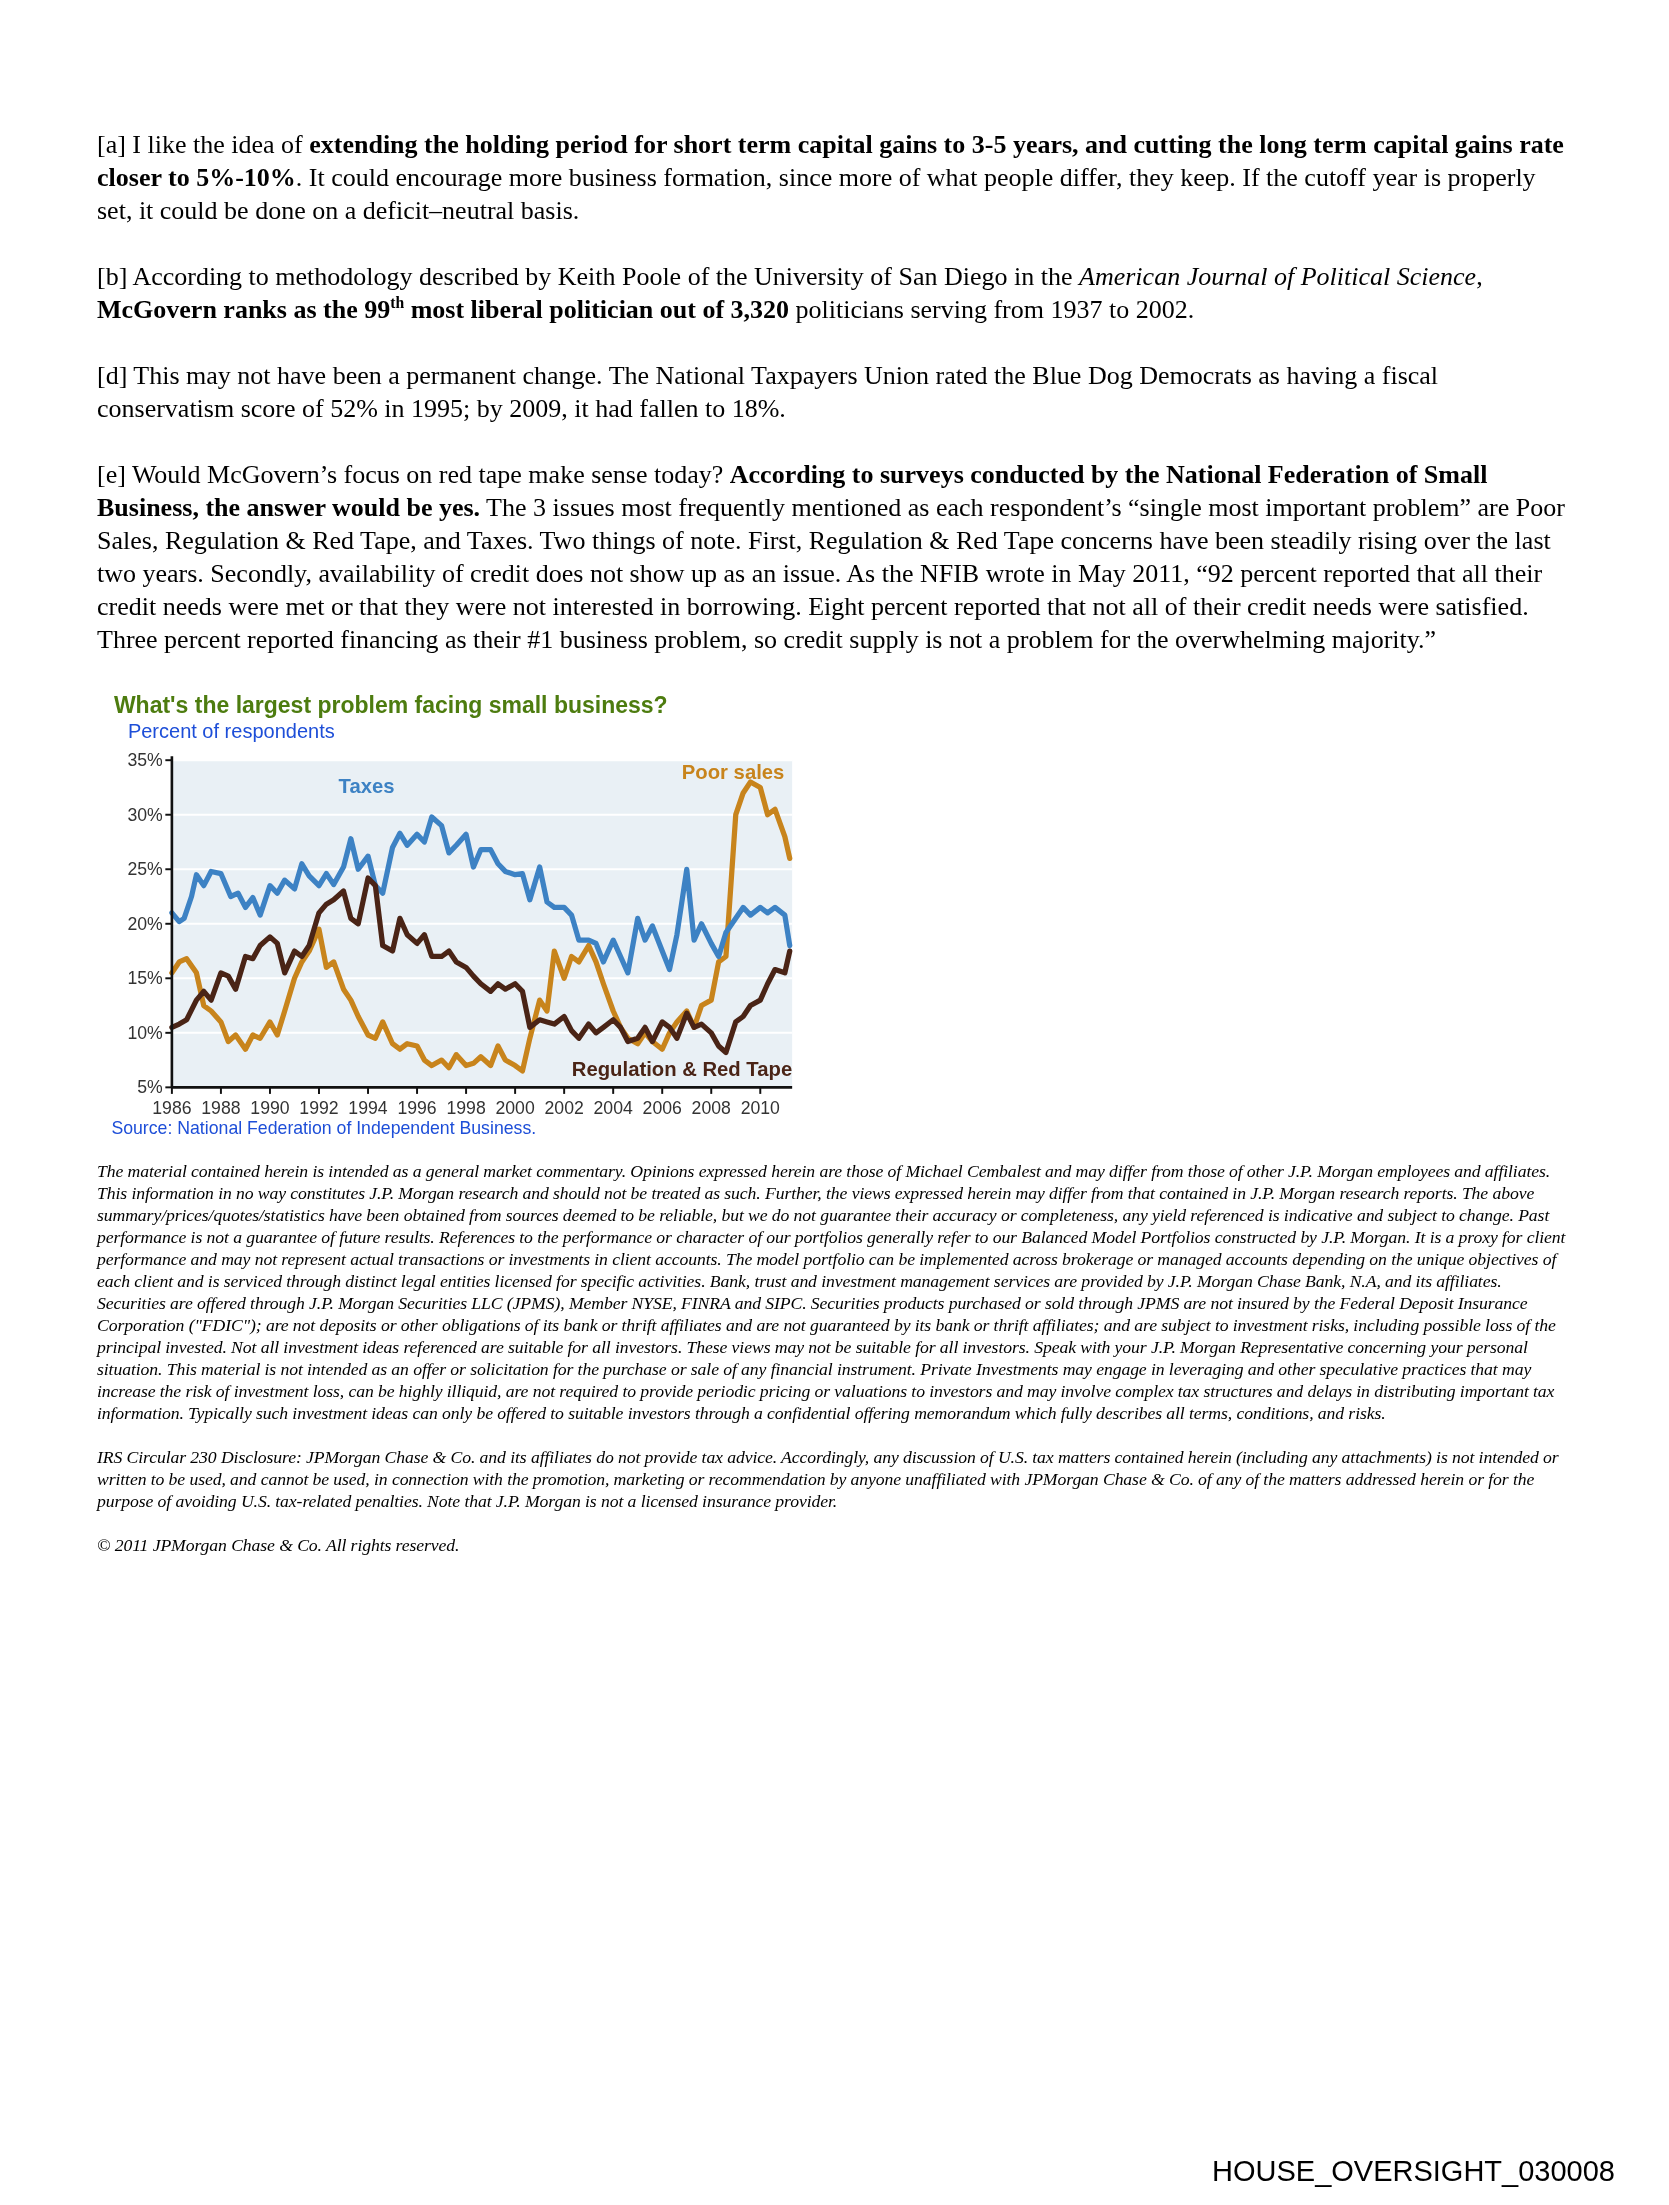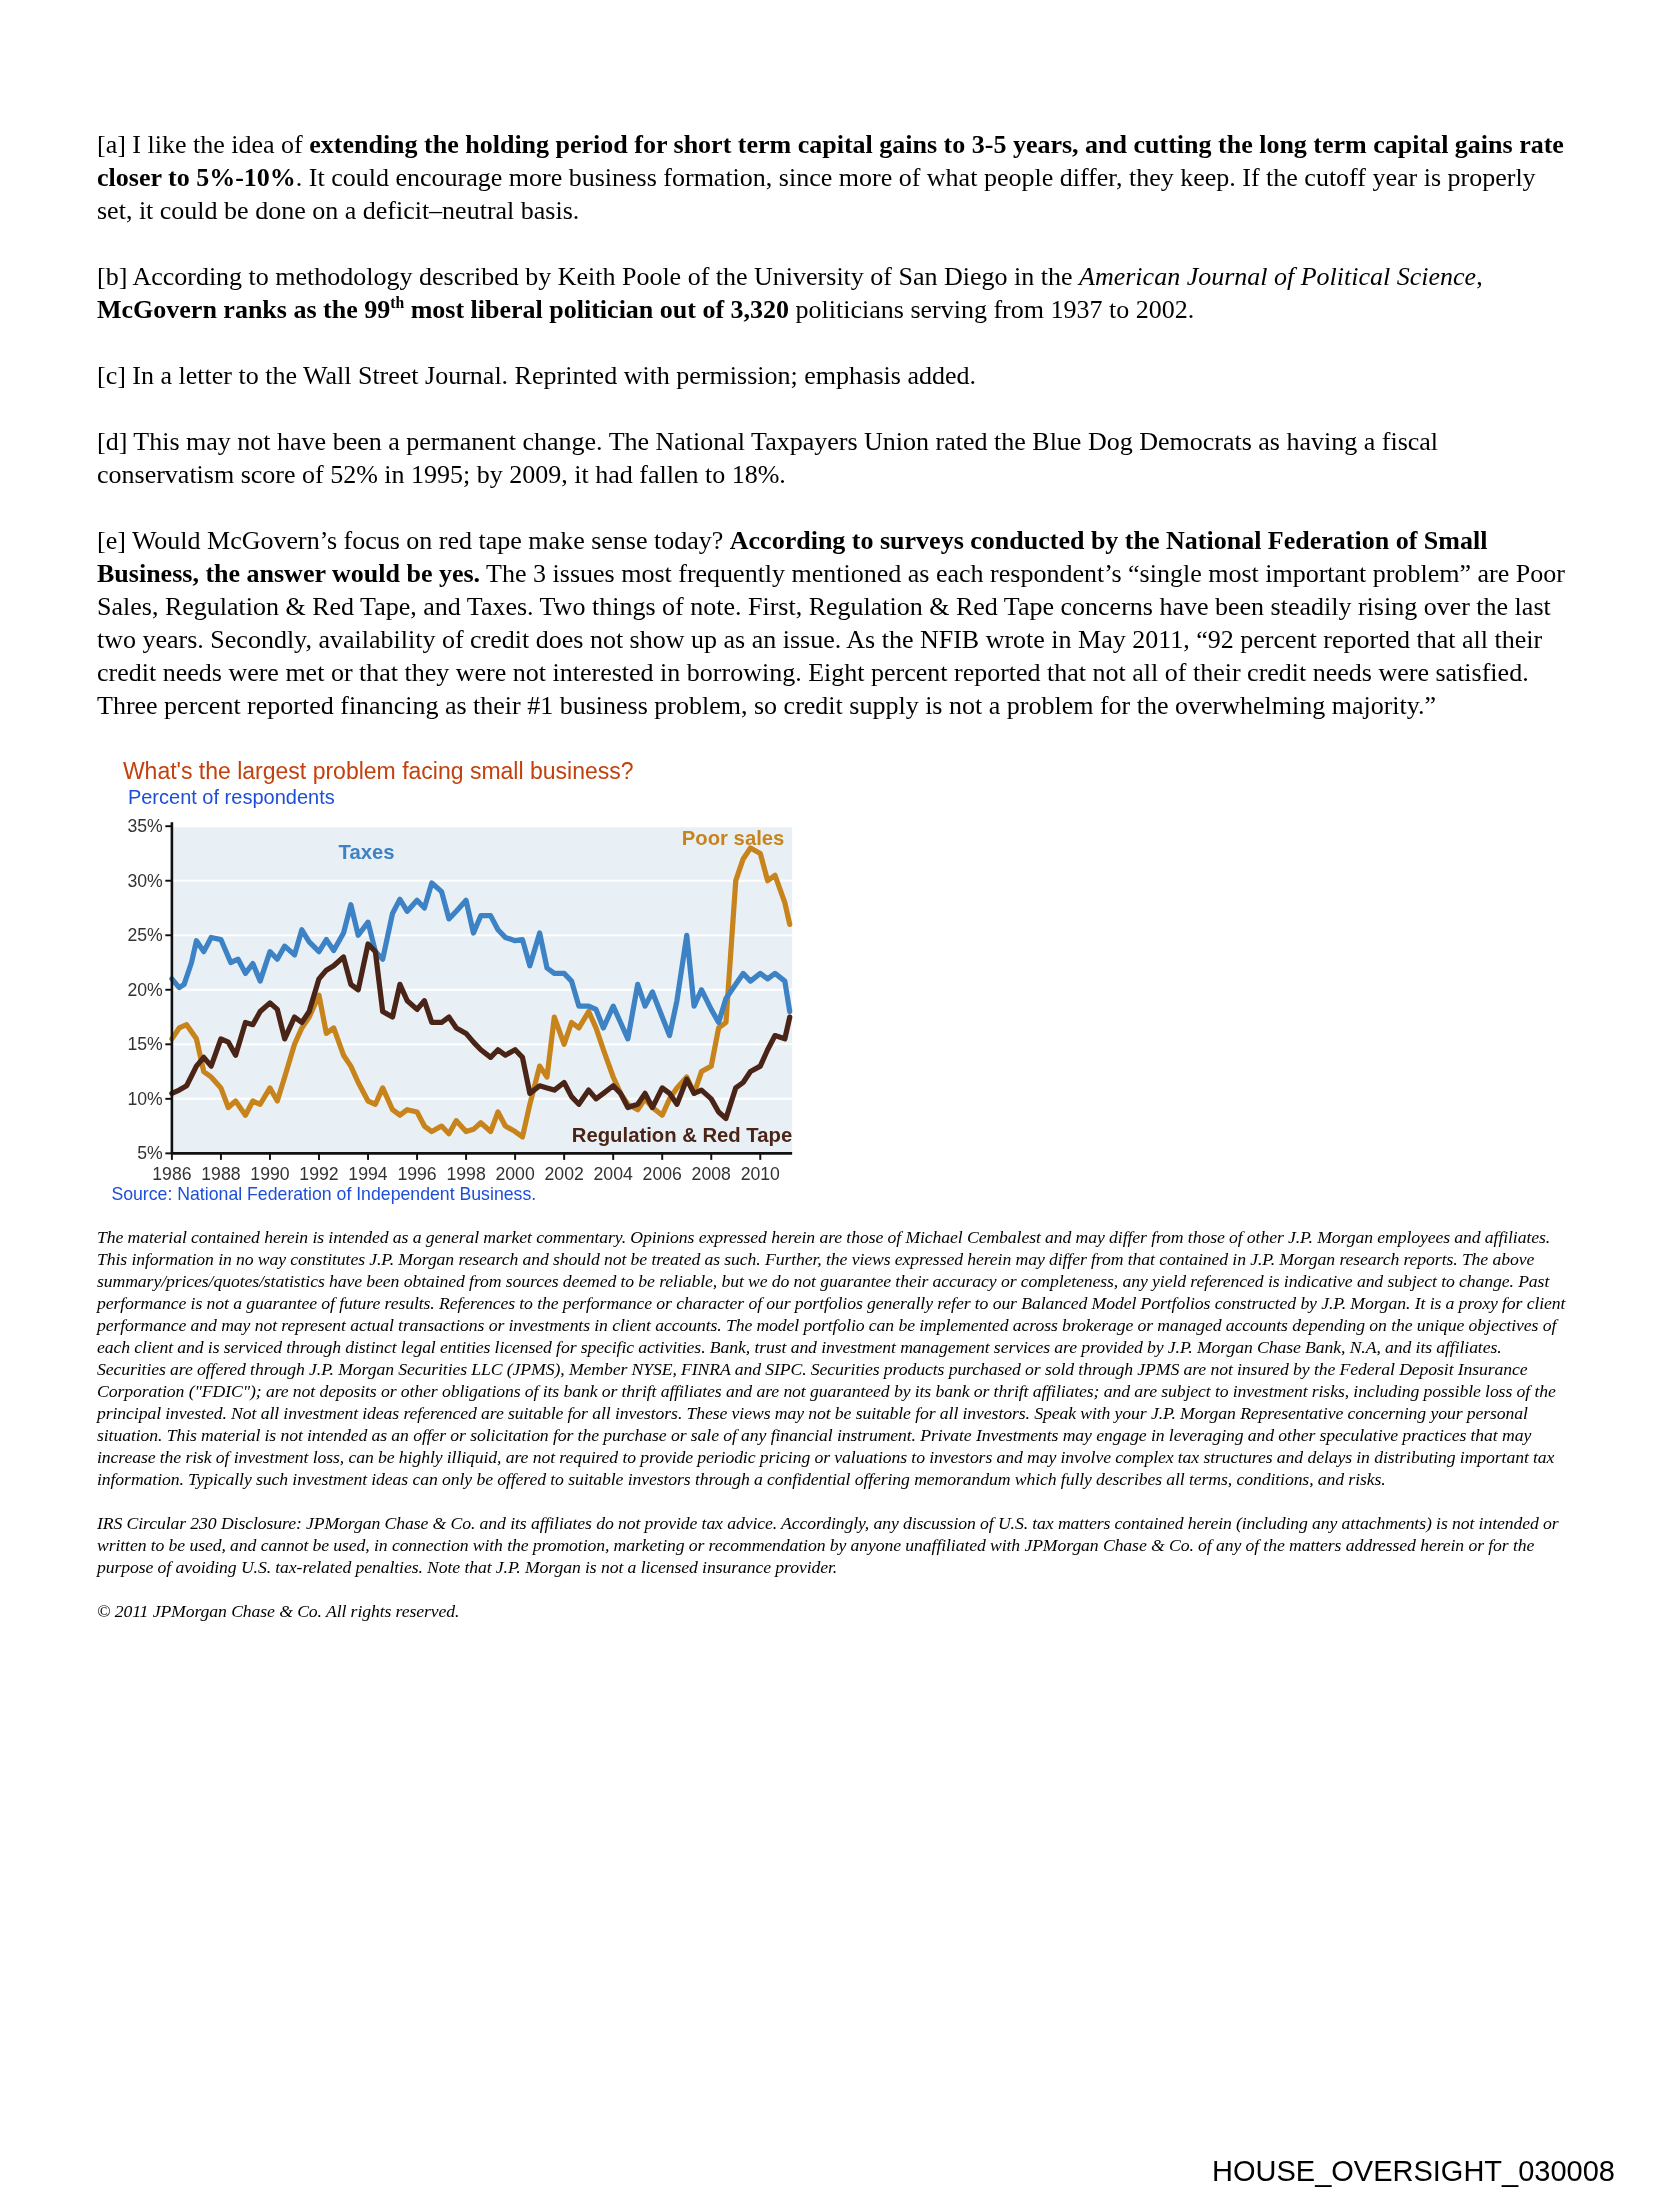--- a/index.html
+++ b/index.html
@@ -3,40 +3,39 @@
   <meta charset="utf-8">
   <style>
     html, body { margin: 0; padding: 0; background: #ffffff; }
     body { width: 1669px; height: 2205px; position: relative; overflow: hidden; color: #000; }
     .page { position: absolute; left: 97px; top: 128px; width: 1473px; font-family: "Liberation Serif", serif; }
     .notes-title { font-size: 26px; line-height: 33px; margin: 0; }
     .note { font-size: 26px; line-height: 33px; margin: 0 0 33px 0; }
     .note b { font-weight: bold; }
     .note sup { font-size: 15.7px; line-height: 0; vertical-align: super; }
     .chart-wrap { position: relative; width: 694px; height: 458px; margin: -6.5px 0 19.6px 3.9px; font-family: "Liberation Sans", sans-serif; }
-    .chart-title { position: absolute; left: 22px; top: 9.2px; font-size: 23px; font-weight: normal; color: #c2410c; white-space: nowrap; }
+    .chart-title { position: absolute; left: 13px; top: 9.2px; font-size: 23px; font-weight: bold; color: #4d7c0f; white-space: nowrap; }
     .chart-subtitle { position: absolute; left: 27px; top: 37px; font-size: 20px; color: #1d4ed8; white-space: nowrap; }
     .chart-source { position: absolute; left: 10.5px; top: 435px; font-size: 17.7px; color: #1d4ed8; white-space: nowrap; }
     svg.chart { position: absolute; left: 0; top: 0; }
     .tick-label { font-family: "Liberation Sans", sans-serif; font-size: 27px; fill: #333; }
     .series-label { font-family: "Liberation Sans", sans-serif; font-size: 31px; font-weight: bold; }
     .note-f { font-size: 26px; line-height: 33px; margin: 0 0 26px 0; }
     .disclaimer { font-style: italic; font-size: 17.7px; line-height: 22px; margin: 0 0 22px 0; letter-spacing: -0.1px; }
     .bates { position: absolute; right: 54px; top: 2155px; font-family: "Liberation Sans", sans-serif; font-size: 29px; color: #000; }
   </style>
 </head>
 <body>
 
 <div class="page">
 
   <p class="note"><span>[a] I like the idea of </span><b>extending the holding period for short term capital gains to 3-5 years, and cutting the long term capital gains rate closer to 5%-10%</b><span>.  It could encourage more business formation, since more of what people differ, they keep.  If the cutoff year is properly set, it could be done on a deficit–neutral basis.</span></p>
 
   <p class="note"><span>[b] According to methodology described by Keith Poole of the University of San Diego in the </span><i>American Journal of Political Science</i><span>, </span><b>McGovern ranks as the 99</b><b><sup>th</sup></b><b> most liberal politician out of 3,320</b><span> politicians serving from 1937 to 2002.</span></p>
 
-  <p class="note">[c] In a letter to the Wall Street Journal.  Reprinted with permission; emphasis added.</p>
 
   <p class="note">[d] This may not have been a permanent change.  The National Taxpayers Union rated the Blue Dog Democrats as having a fiscal conservatism score of 52% in 1995; by 2009, it had fallen to 18%.</p>
 
   <p class="note"><span>[e] Would McGovern’s focus on red tape make sense today?  </span><b>According to surveys conducted by the National Federation of Small Business, the answer would be yes.</b><span>  The 3 issues most frequently mentioned as each respondent’s “single most important problem” are Poor Sales, Regulation &amp; Red Tape, and Taxes.  Two things of note.  First, Regulation &amp; Red Tape concerns have been steadily rising over the last two years.  Secondly, availability of credit does not show up as an issue.  As the NFIB wrote in May 2011, “92 percent reported that all their credit needs were met or that they were not interested in borrowing.  Eight percent reported that not all of their credit needs were satisfied. Three percent reported financing as their #1 business problem, so credit supply is not a problem for the overwhelming majority.”</span></p>
 
   <div class="chart-wrap">
     <div class="chart-title">What's the largest problem facing small business?</div>
     <div class="chart-subtitle">Percent of respondents</div>
     <svg class="chart" id="chart-svg" width="694" height="458" viewBox="0 0 1060 700">
       <rect id="plot-bg" x="108" y="118" width="948" height="500" fill="#e9f0f5"></rect>

